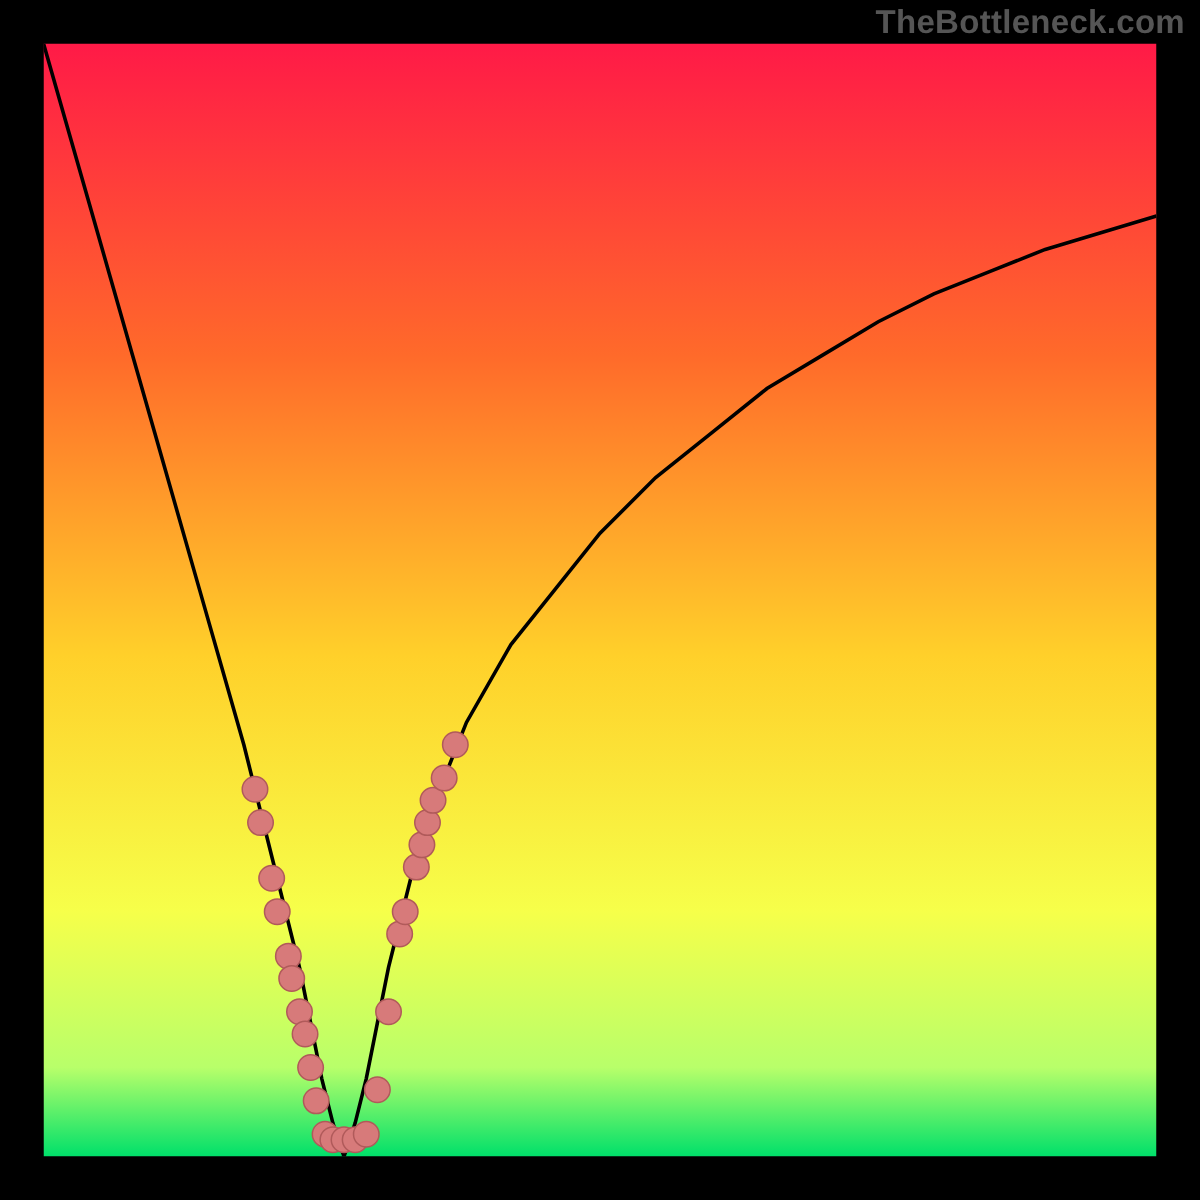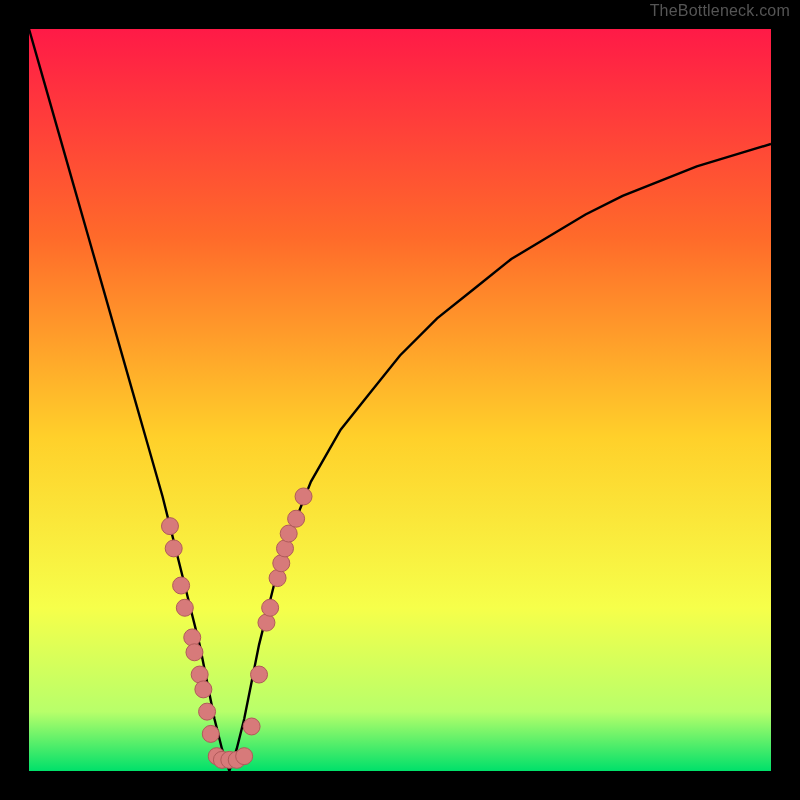--- a/index.html
+++ b/index.html
@@ -15,22 +15,22 @@
     position: relative;
     width: 800px;
     height: 800px;
     background: #000;
   }
   .watermark {
     position: absolute;
     top: 2px;
     right: 10px;
     color: #555;
-    font-size: 16px;
-    font-weight: 400;
+    font-size: 22px;
+    font-weight: 700;
     letter-spacing: 0.2px;
     z-index: 5;
   }
   .plot-frame {
     position: absolute;
     left: 29px;
     top: 29px;
     width: 742px;
     height: 742px;
     background: #000;

